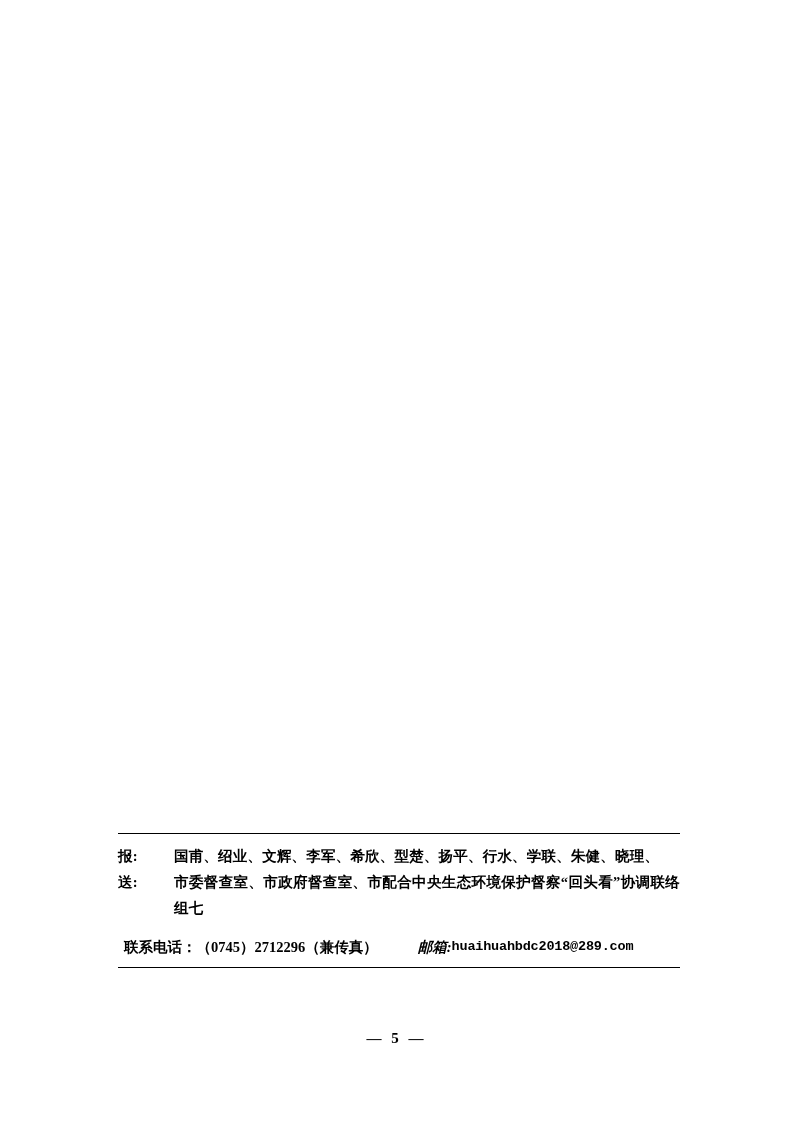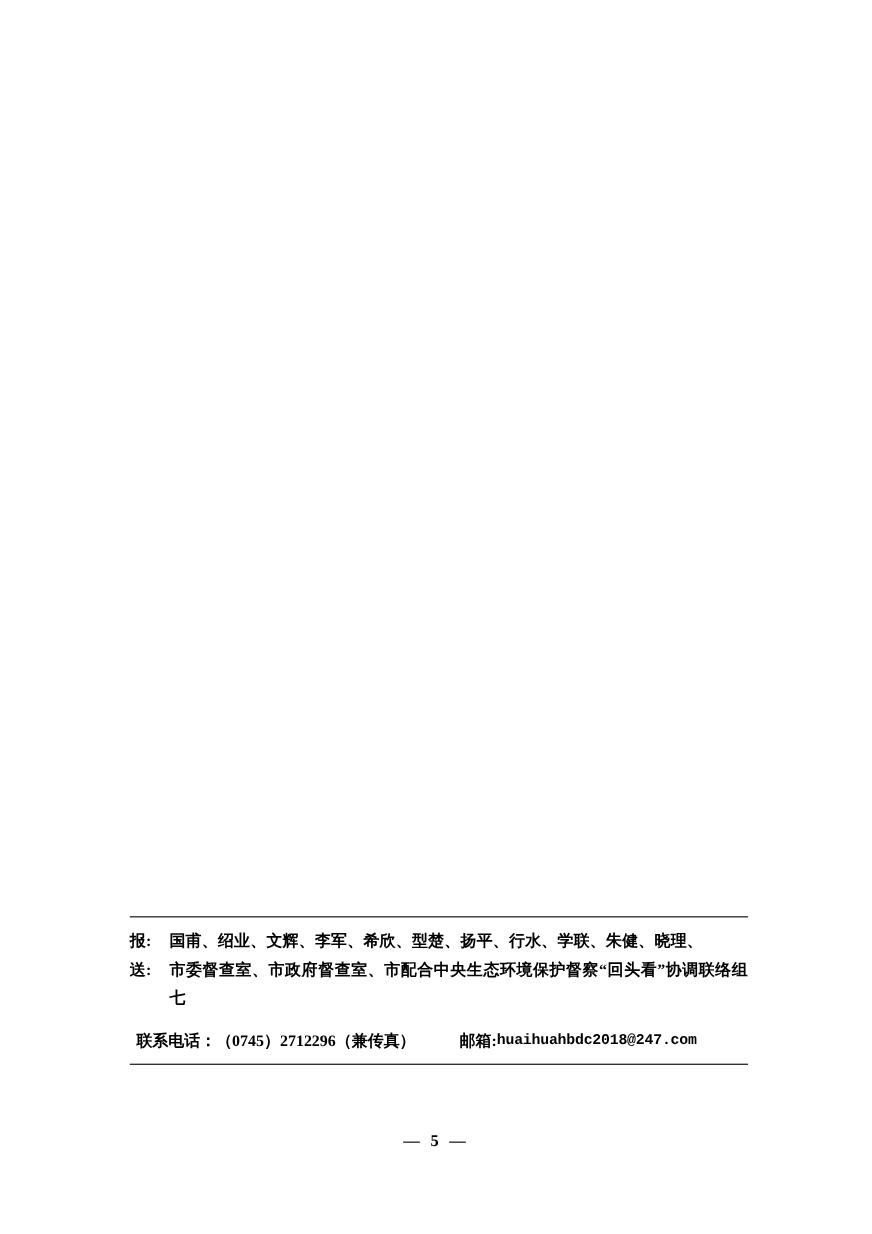--- a/index.html
+++ b/index.html
@@ -54,20 +54,21 @@
     flex: 0 0 auto;
     width: 36px;
     text-align: left;
     white-space: nowrap;
   }
 
   .dist-text {
     flex: 1 1 auto;
     text-align: justify;
     text-justify: inter-character;
+    margin-left: 20px;
   }
 
   .dist-text .cont {
     display: block;
   }
 
   .contact-row {
     display: flex;
     align-items: flex-end;
     font-size: 14.5px;
@@ -83,20 +84,21 @@
     white-space: nowrap;
   }
 
   .contact-gap {
     display: inline-block;
     width: 40px;
   }
 
   .contact-mail {
     white-space: nowrap;
+    font-style: italic;
   }
 
   .mail-mono {
     font-family: "Liberation Mono", monospace;
     font-size: 13.5px;
     font-weight: bold;
     letter-spacing: -0.2px;
   }
 
   .page-number {
@@ -136,21 +138,21 @@
           <span>市委督查室、市政府督查室、市配合中央生态环境保护督察“回头看”协调联络组七</span>
         </span>
       </div>
 
     </div>
 
     <div class="contact-row">
       <span class="contact-phone">联系电话：（0745）2712296（兼传真）</span>
       <span class="contact-gap"></span>
       <span class="contact-mail">邮箱:</span>
-      <span class="mail-mono">huaihuahbdc2018@247.com</span>
+      <span class="mail-mono">huaihuahbdc2018@289.com</span>
     </div>
 
     <hr class="rule rule-bottom">
 
   </div>
 
   <div class="page-number">— 5 —</div>
 
 </div>
 

